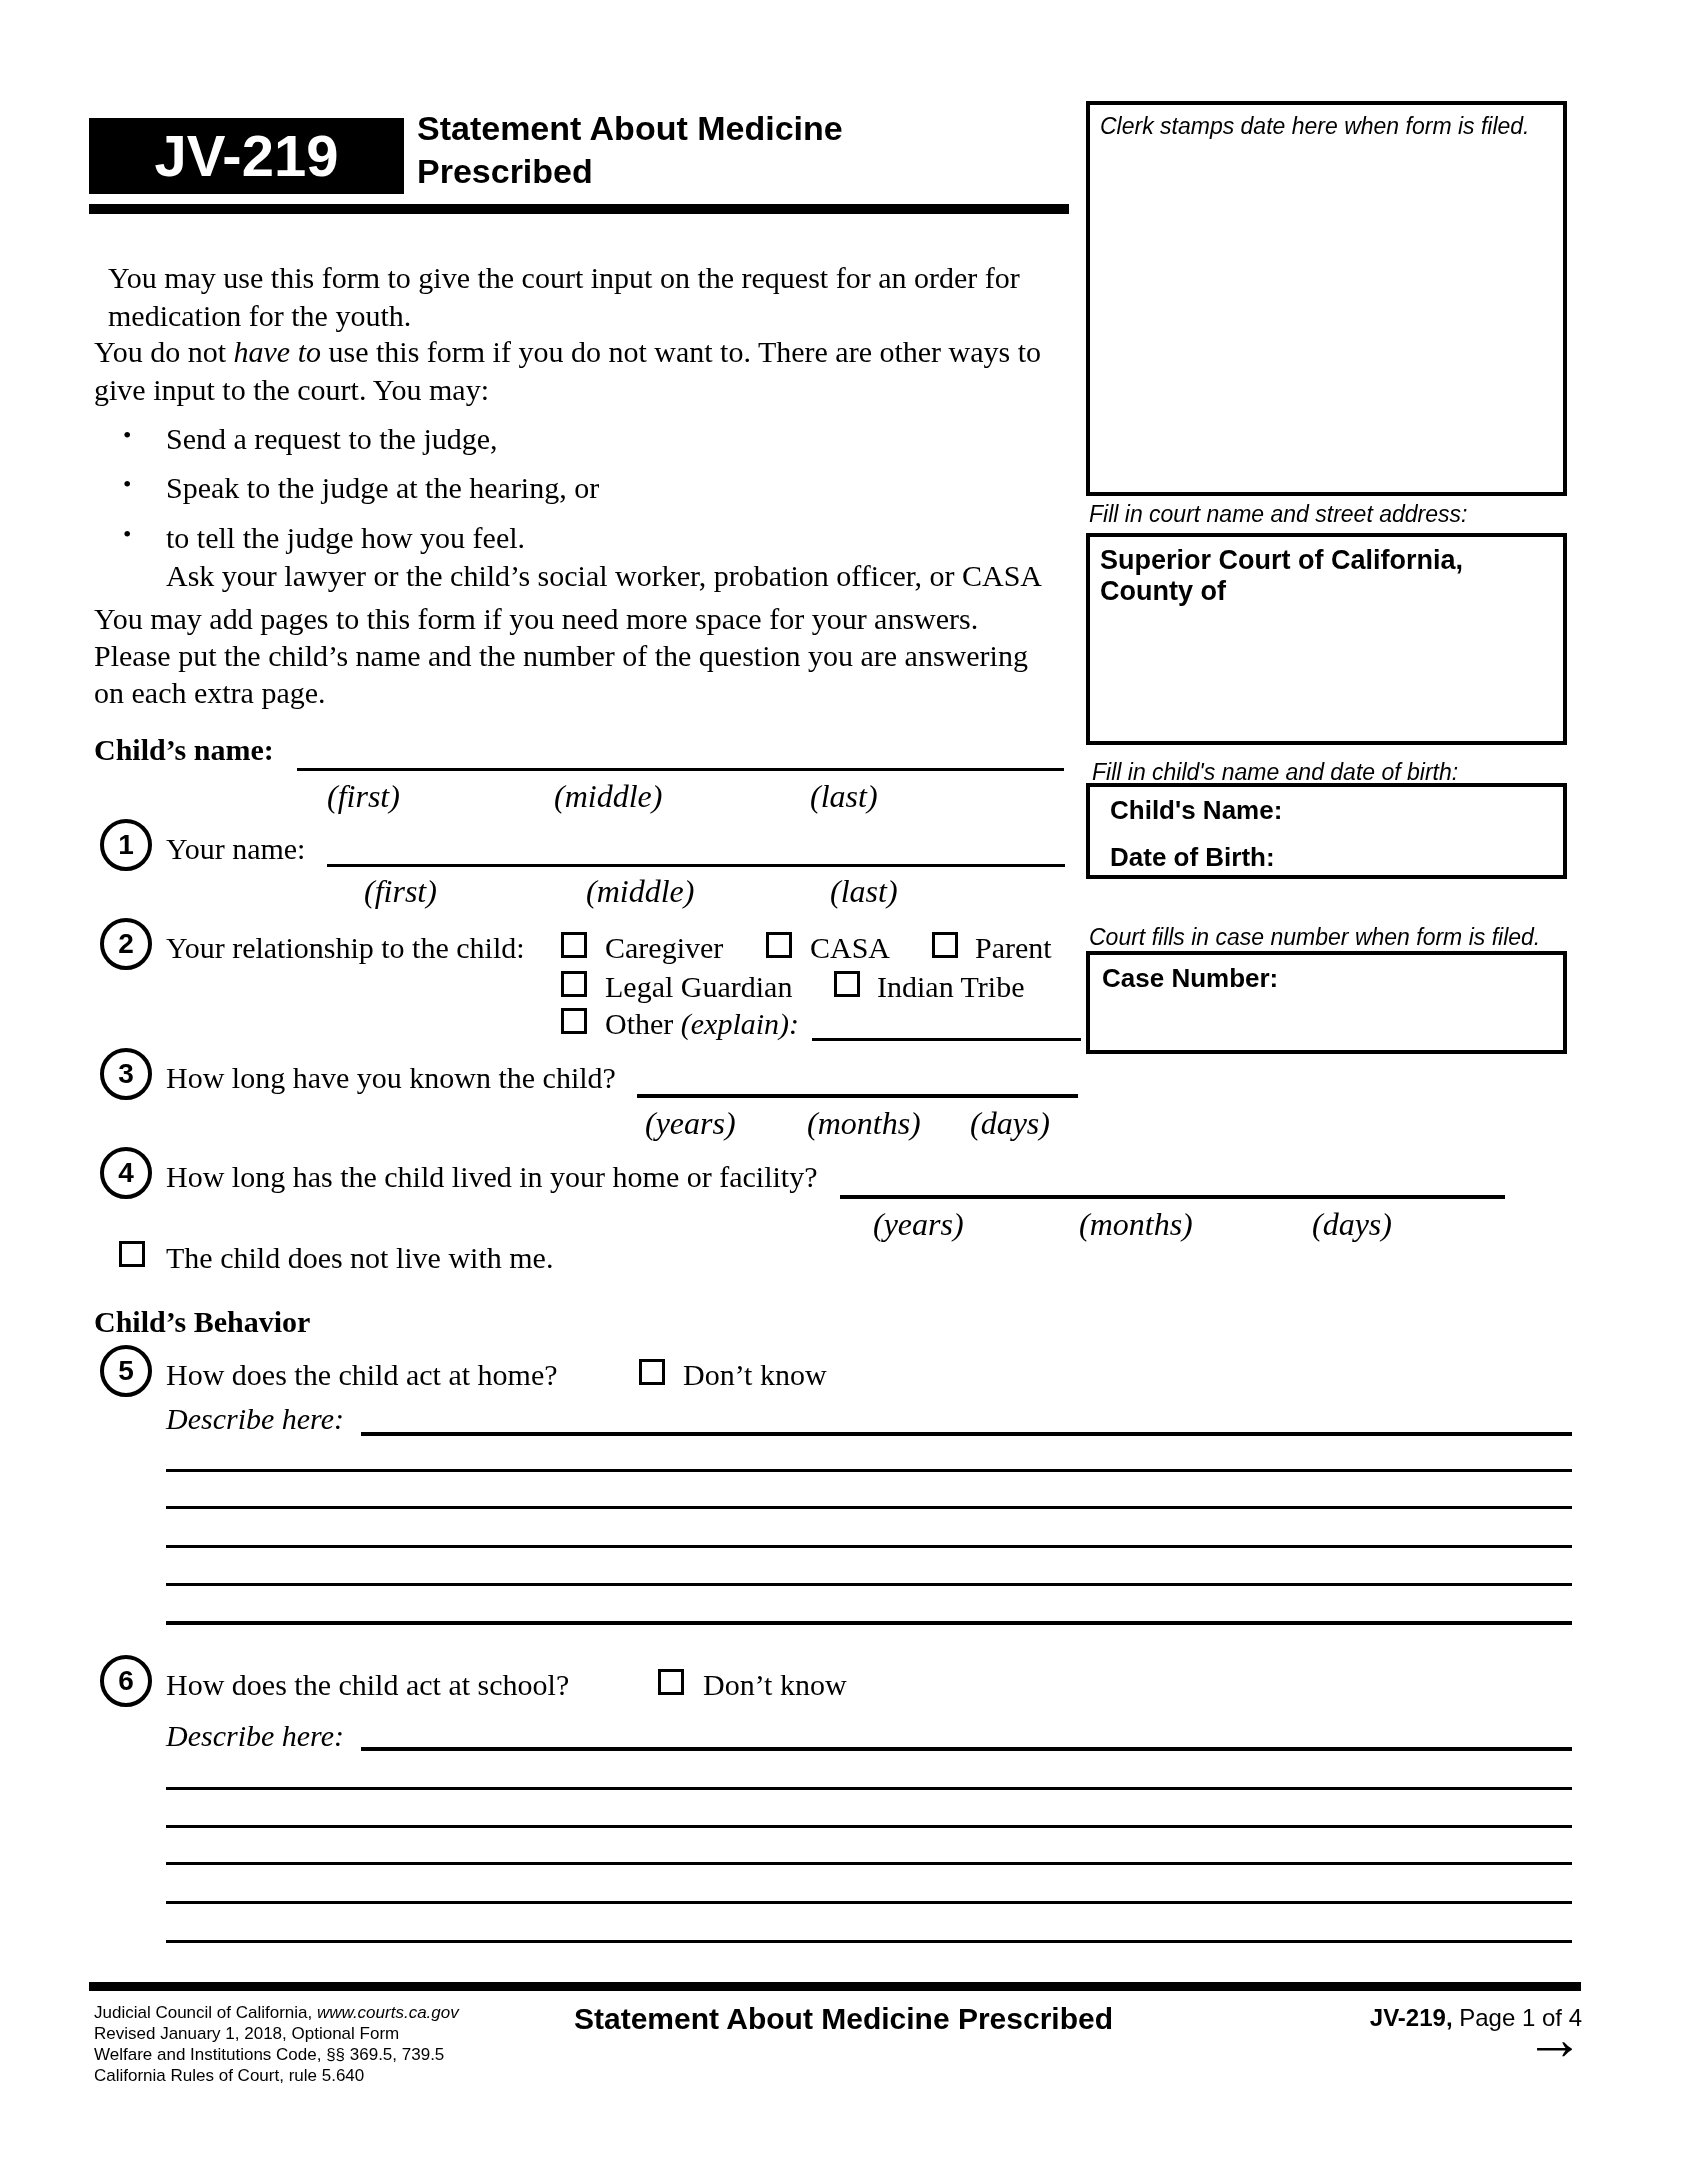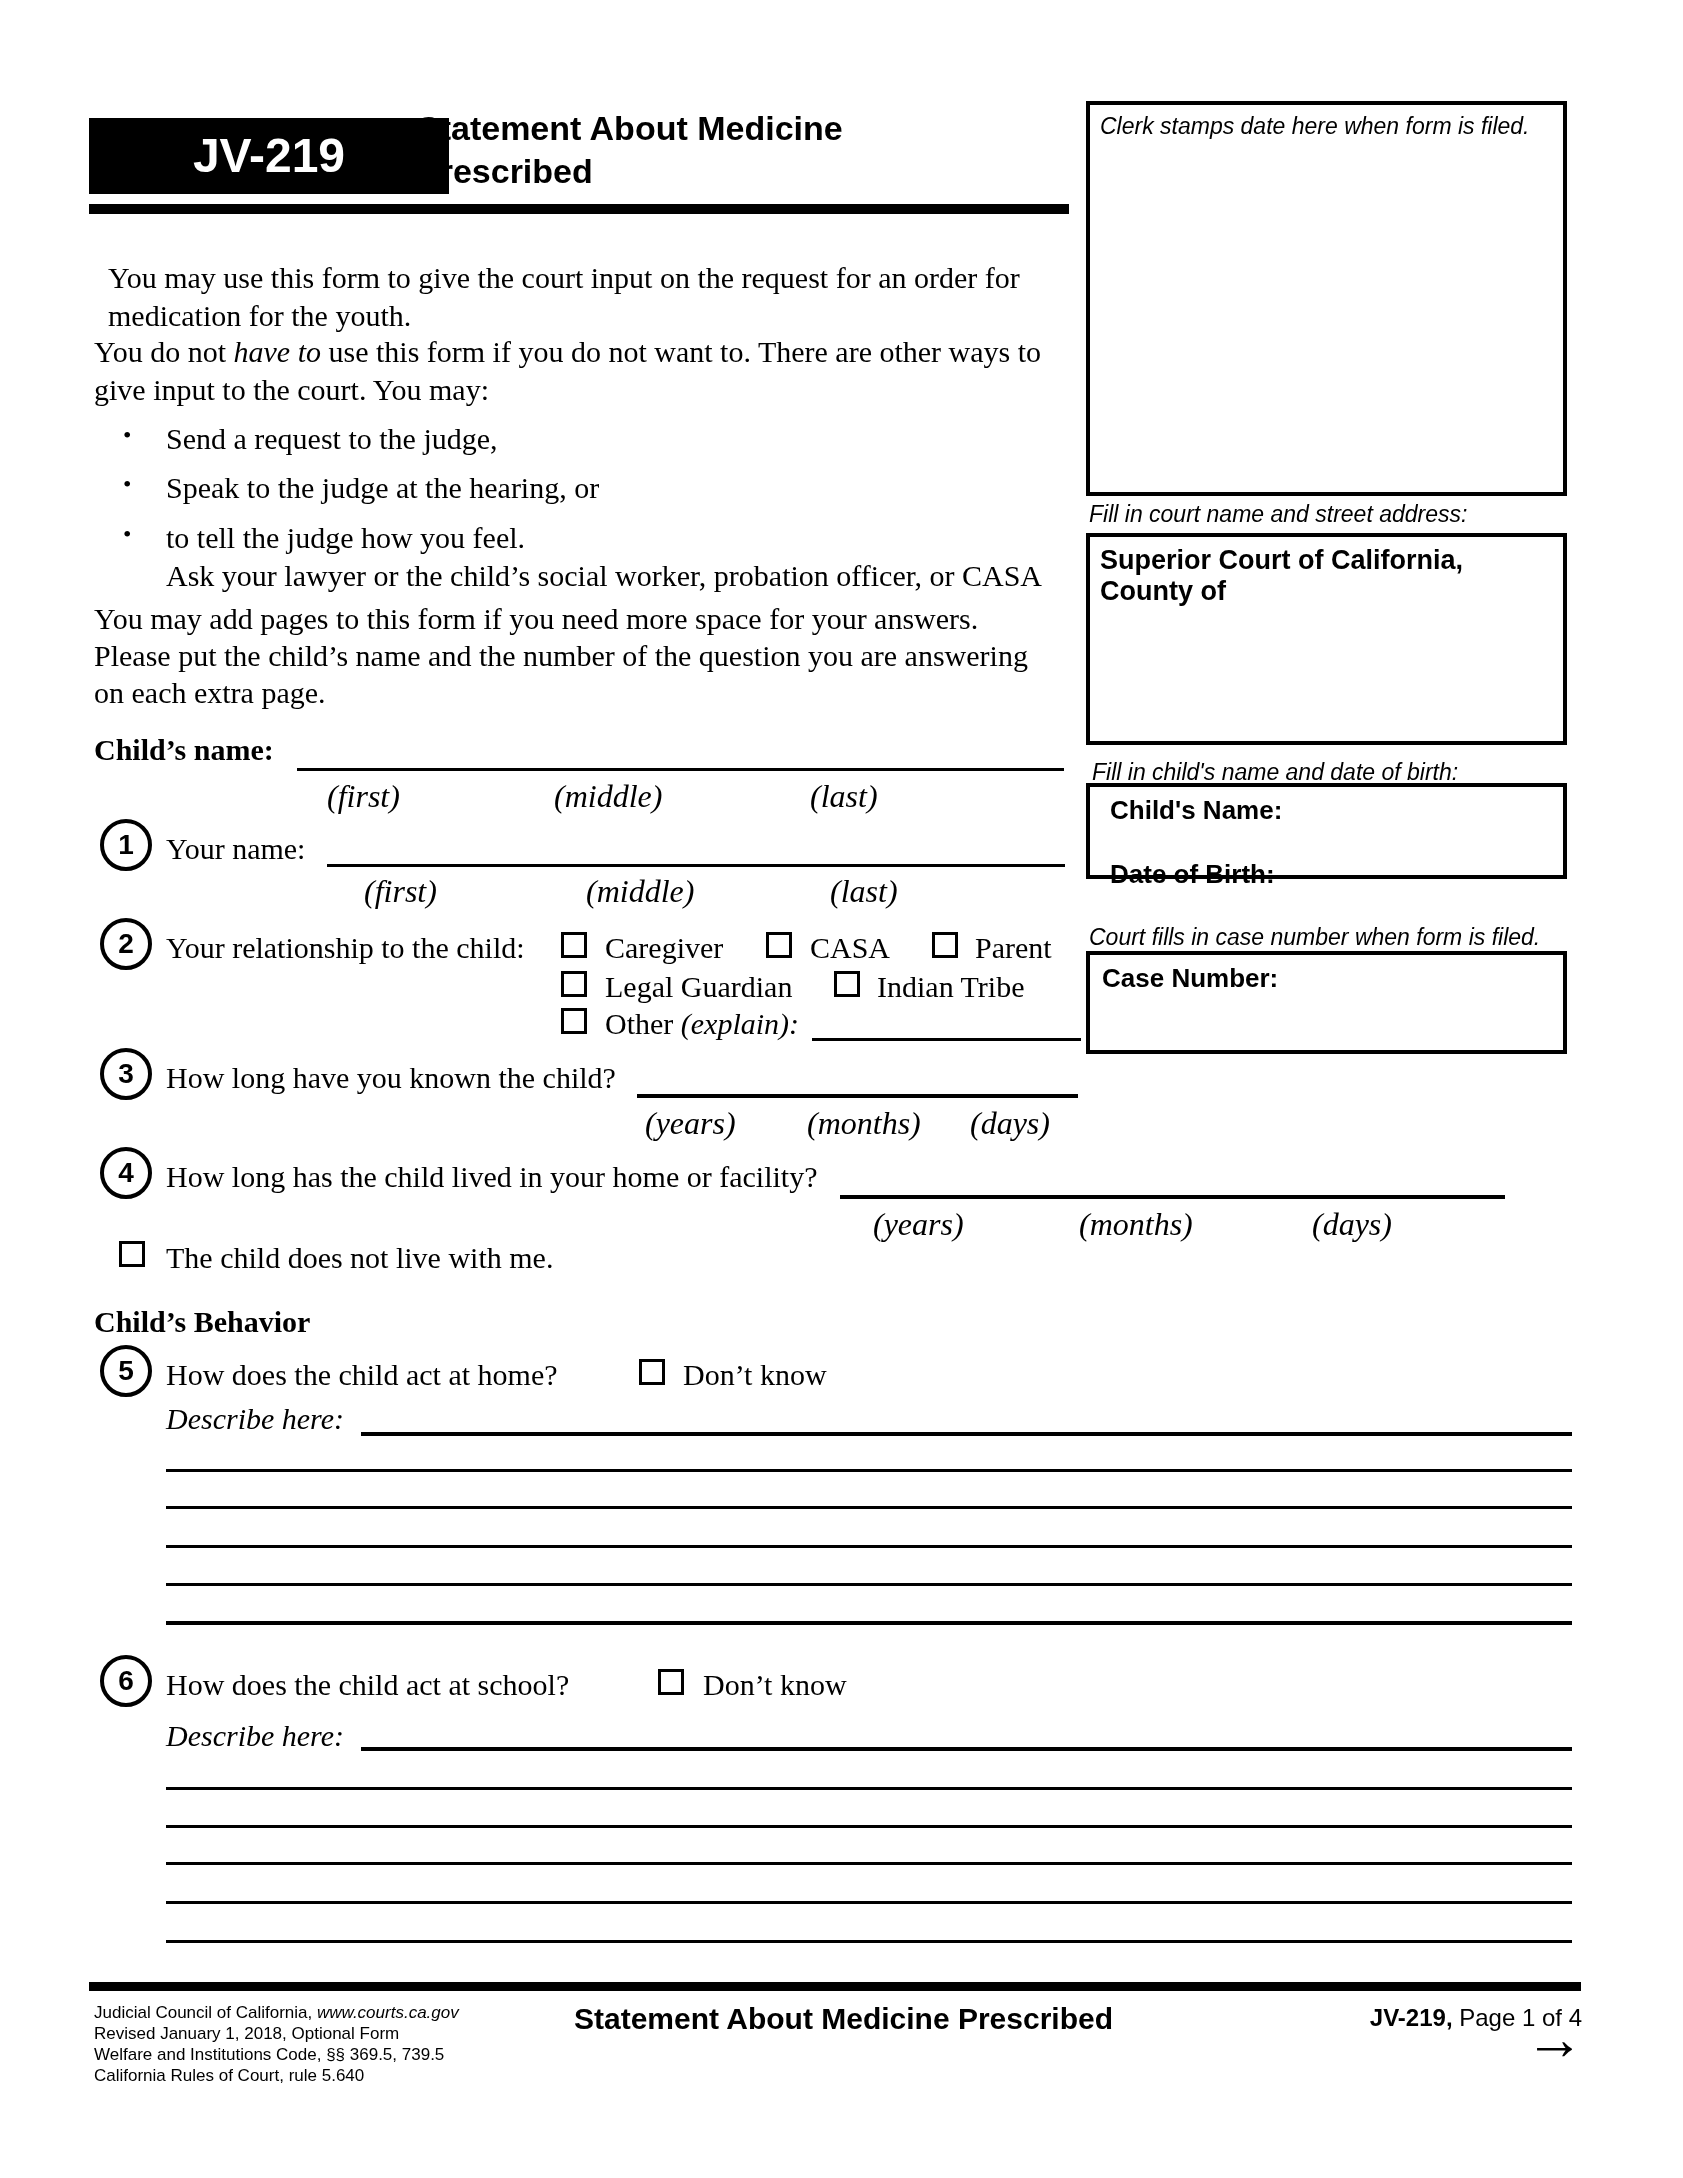--- a/index.html
+++ b/index.html
@@ -18,43 +18,43 @@
   .qnum{position:absolute;width:44px;height:44px;border:4px solid #000;border-radius:50%;
         text-align:center;line-height:44px;font-family:"Liberation Sans",sans-serif;
         font-weight:bold;font-size:28px;}
   .cb{position:absolute;width:20px;height:20px;border:3px solid #000;background:#fff;}
 </style>
 </head>
 <body>
 
 <div class="page">
 
-  <div class="abs sans b" style="left:89px;top:118px;width:360px;height:76px;background:#000;color:#fff;
-              text-align:center;line-height:76px;font-size:48px;">
+  <div class="abs sans b" style="left:89px;top:118px;width:315px;height:76px;background:#000;color:#fff;
+              text-align:center;line-height:76px;font-size:58px;">
     <span>JV-219</span>
   </div>
   <div class="abs sans b" style="left:417px;top:107px;font-size:34px;line-height:43px;">
     <div>Statement About Medicine</div>
     <div>Prescribed</div>
   </div>
   <div class="hline" style="left:89px;top:204px;width:980px;height:10px;"></div>
 
   <div class="box" style="left:1086px;top:101px;width:481px;height:395px;padding:8px 10px;">
     <span class="note">Clerk stamps date here when form is filed.</span>
   </div>
 
   <div class="abs note" style="left:1089px;top:501px;">Fill in court name and street address:</div>
   <div class="box" style="left:1086px;top:533px;width:481px;height:212px;padding:8px 10px;">
     <span class="boxtxt" style="font-size:27px;">Superior Court of California, County of</span>
   </div>
 
   <div class="abs note" style="left:1092px;top:759px;">Fill in child's name and date of birth:</div>
   <div class="box" style="left:1086px;top:783px;width:481px;height:96px;padding:8px 20px;">
     <div class="boxtxt">Child's Name:</div>
-    <div class="boxtxt" style="margin-top:33px;">Date of Birth:</div>
+    <div class="boxtxt" style="margin-top:16px;">Date of Birth:</div>
   </div>
 
   <div class="abs note" style="left:1089px;top:924px;">Court fills in case number when form is filed.</div>
   <div class="box" style="left:1086px;top:951px;width:481px;height:103px;padding:8px 12px;">
     <span class="boxtxt">Case Number:</span>
   </div>
 
   <div class="abs body-txt" style="left:108px;top:230px;margin-top:29px;">
     <div>You may use this form to give the court input on the request for an order for</div>
     <div>medication for the youth.</div>

